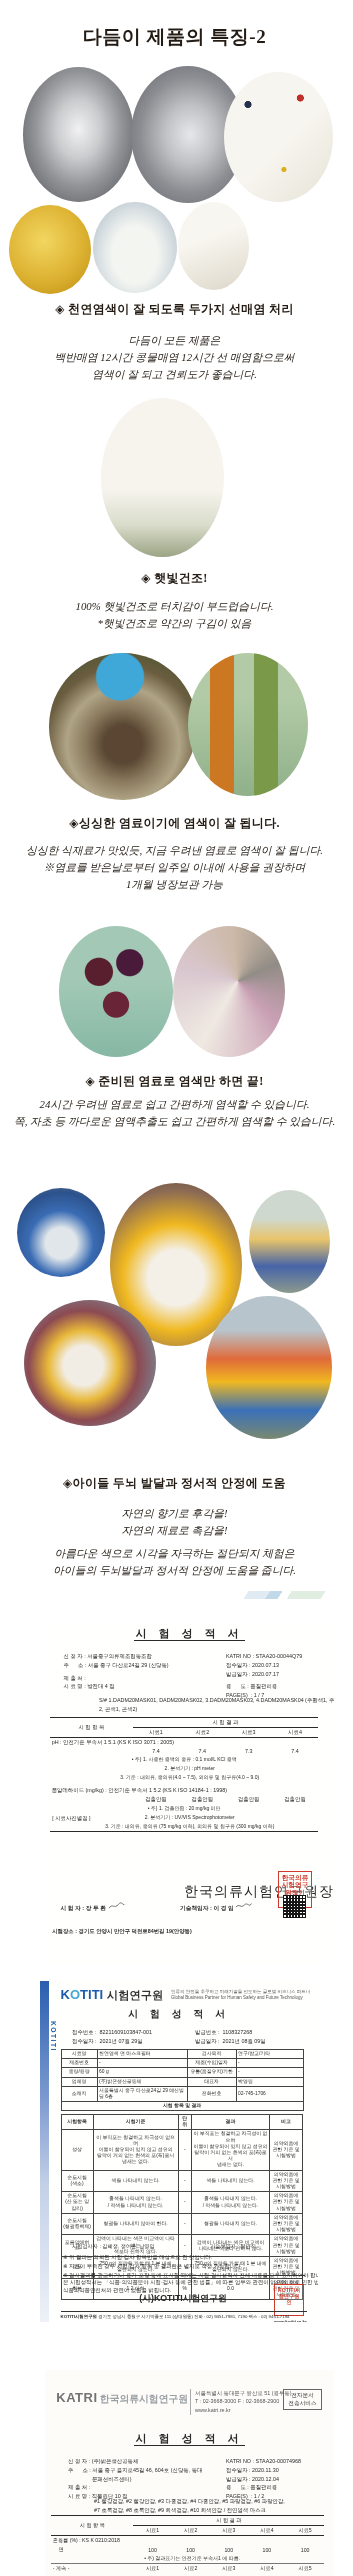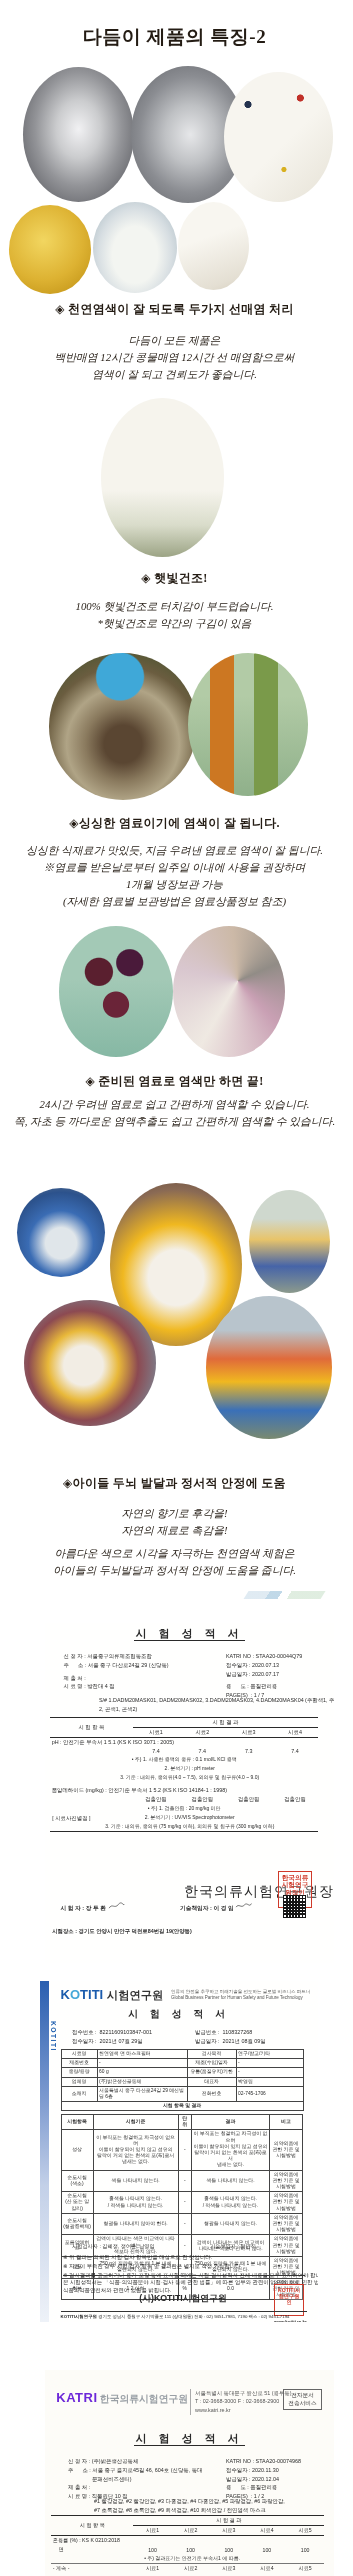--- a/index.html
+++ b/index.html
@@ -95,21 +95,20 @@
   </div>
 
   <div class="ph ph-pour" style="left:49px;top:653px;width:148px;height:147px"></div>
   <div class="ph ph-jars" style="left:188px;top:653px;width:120px;height:143px"></div>
 
   <div class="cblock h2" style="top:815px">◈싱싱한 염료이기에 염색이 잘 됩니다.</div>
   <div class="cblock body" style="top:842px">
     <p>싱싱한 식재료가 맛있듯, 지금 우려낸 염료로 염색이 잘 됩니다.</p>
     <p>※염료를 받은날로부터 일주일 이내에 사용을 권장하며</p>
     <p>1개월 냉장보관 가능</p>
-    <p>(자세한 염료별 보관방법은 염료상품정보 참조)</p>
   </div>
 
   <div class="ph ph-packs" style="left:59px;top:926px;width:114px;height:131px"></div>
   <div class="ph ph-pastel" style="left:173px;top:926px;width:112px;height:131px"></div>
 
   <div class="cblock h2" style="top:1073px">◈ 준비된 염료로 염색만 하면 끝!</div>
   <div class="cblock body" style="top:1096px">
     <p>24시간 우려낸 염료로 쉽고 간편하게 염색할 수 있습니다.</p>
     <p>쪽, 자초 등 까다로운 염액추출도 쉽고 간편하게 염색할 수 있습니다.</p>
   </div>
@@ -119,21 +118,21 @@
   <div class="ph ph-kidsC" style="left:249px;top:1190px;width:81px;height:103px"></div>
   <div class="ph ph-kidsD" style="left:24px;top:1300px;width:132px;height:126px"></div>
   <div class="ph ph-kidsE" style="left:206px;top:1296px;width:126px;height:143px"></div>
 
   <div class="cblock h2" style="top:1475px">◈아이들 두뇌 발달과 정서적 안정에 도움</div>
   <div class="cblock body" style="top:1505px">
     <p>자연의 향기로 후각을!</p>
     <p>자연의 재료로 촉감을!</p>
   </div>
   <div class="cblock body" style="top:1545px">
-    <p>아름다운 색으로 시각을 자극하는 천연염색 체험은</p>
+    <p>아름다운 색으로 시각을 자극하는 절단되지 체험은</p>
     <p>아이들의 두뇌발달과 정서적 안정에 도움을 줍니다.</p>
   </div>
 
   <div class="abs" style="top:1591px;left:246px;width:77px;height:8.2px;transform:skewX(-32deg);opacity:.65;
        background:linear-gradient(90deg,#cfe0ec 0 28%,#9fc4dc 28% 44%,transparent 44% 56%,#cfe4d0 56% 100%)"></div>
 
   <div class="doc" style="left:45px;top:1623px;width:289px;height:340px">
     <div class="doc-title" style="margin-top:4.1px"><span>시 험 성 적 서</span></div>
     <div class="flines abs" style="left:18.5px;top:29px">
       <div>신 청 자 : 서울중구의류제조협동조합</div>
@@ -406,21 +405,21 @@
     <div class="seal" style="left:234px;top:303px;width:25px;height:27px;font-size:5.2px;line-height:6.2px">KOTITI시험연구원인</div>
     <div class="abs" style="left:20.6px;top:330px;width:246px;font-size:4.4px;border-top:0.8px solid #333;padding-top:1.5px">
       <span style="font-weight:bold">KOTITI시험연구원</span>
       <span>경기도 성남시 중원구 사기막골로 111 (상대원동) 전화 : 02) 9451-7981, 7190  팩스 : 02) 9451-7194</span>
       <span style="float:right;font-weight:bold">www.kotiti.re.kr</span>
     </div>
   </div>
 
   <div class="doc" style="left:45px;top:2370px;width:289px;height:350px;background:#fdfcf8">
     <div class="abs" style="left:11.3px;top:19.6px">
-      <span style="font-size:13px;font-weight:bold;color:#6d28d9;letter-spacing:0.5px">KATRI</span>
+      <span style="font-size:13px;font-weight:bold;color:#737373;letter-spacing:0.5px">KATRI</span>
       <span style="font-size:9.8px;color:#9aa0a6;font-weight:bold">한국의류시험연구원</span>
     </div>
     <div class="flines abs" style="left:145px;top:18.5px;font-size:4.6px;line-height:6.7px;color:#555;border-left:0.5px solid #aaa;padding-left:4.1px">
       <div>서울특별시 동대문구 왕산로 51 (용두동)</div>
       <div>T : 02-3668-3000 F : 02-3668-2900</div>
       <div>www.katri.re.kr</div>
     </div>
     <div class="abs" style="left:238px;top:18.5px;width:37px;border:0.5px solid #666;text-align:center;font-size:5.7px;line-height:8.2px;padding:1.5px 0">
       <div>전자문서</div>
       <div>전송서비스</div>

